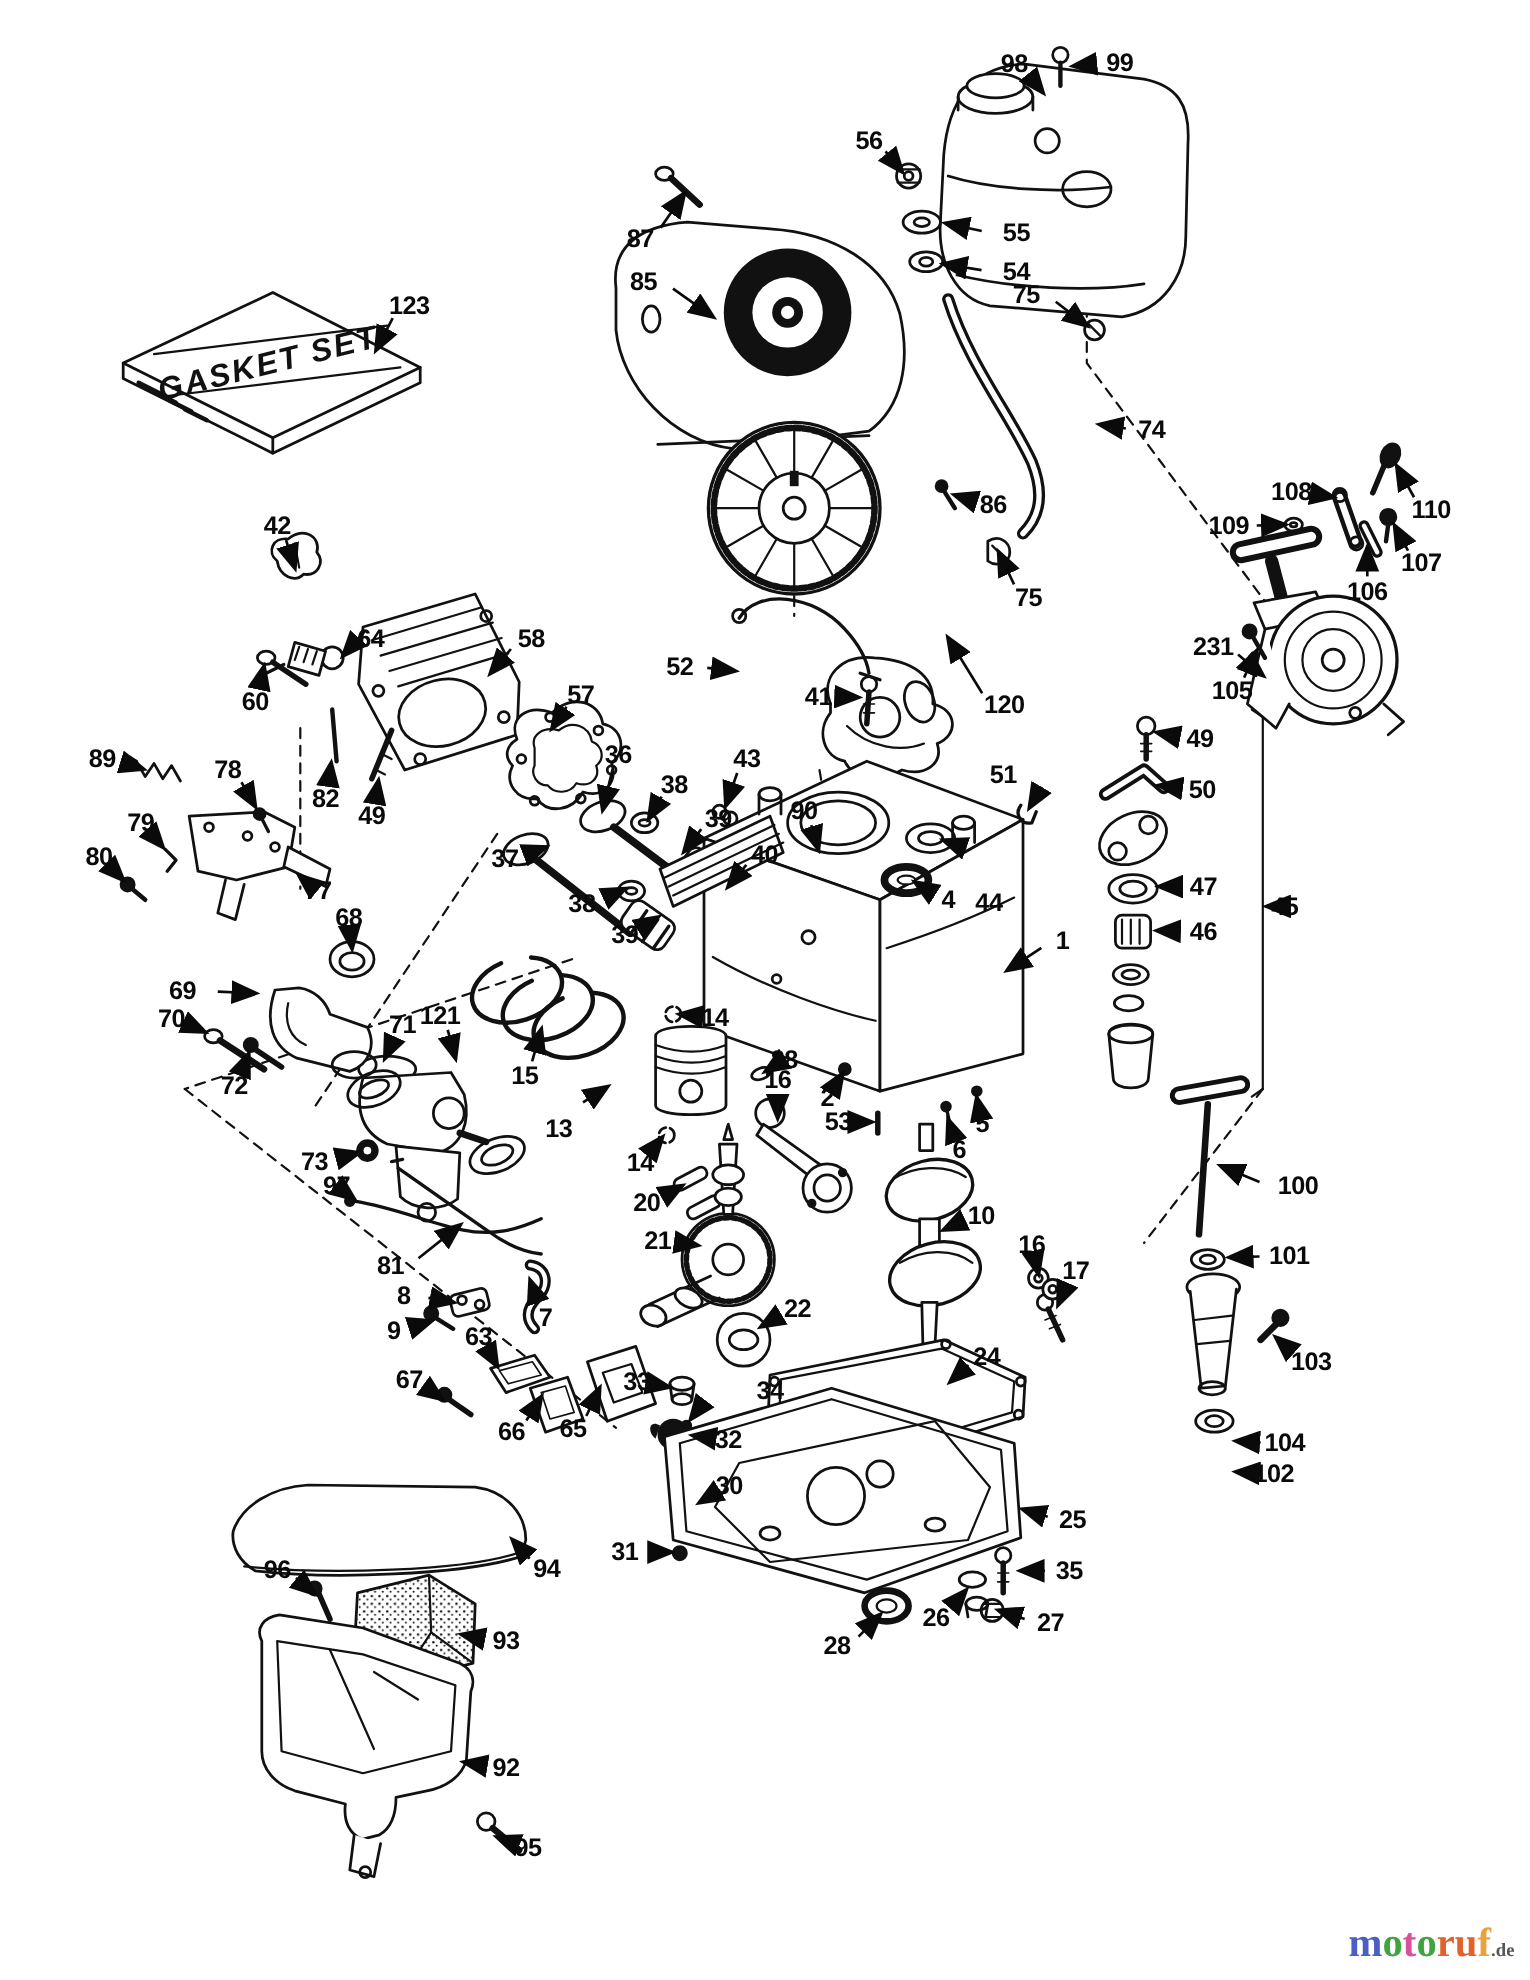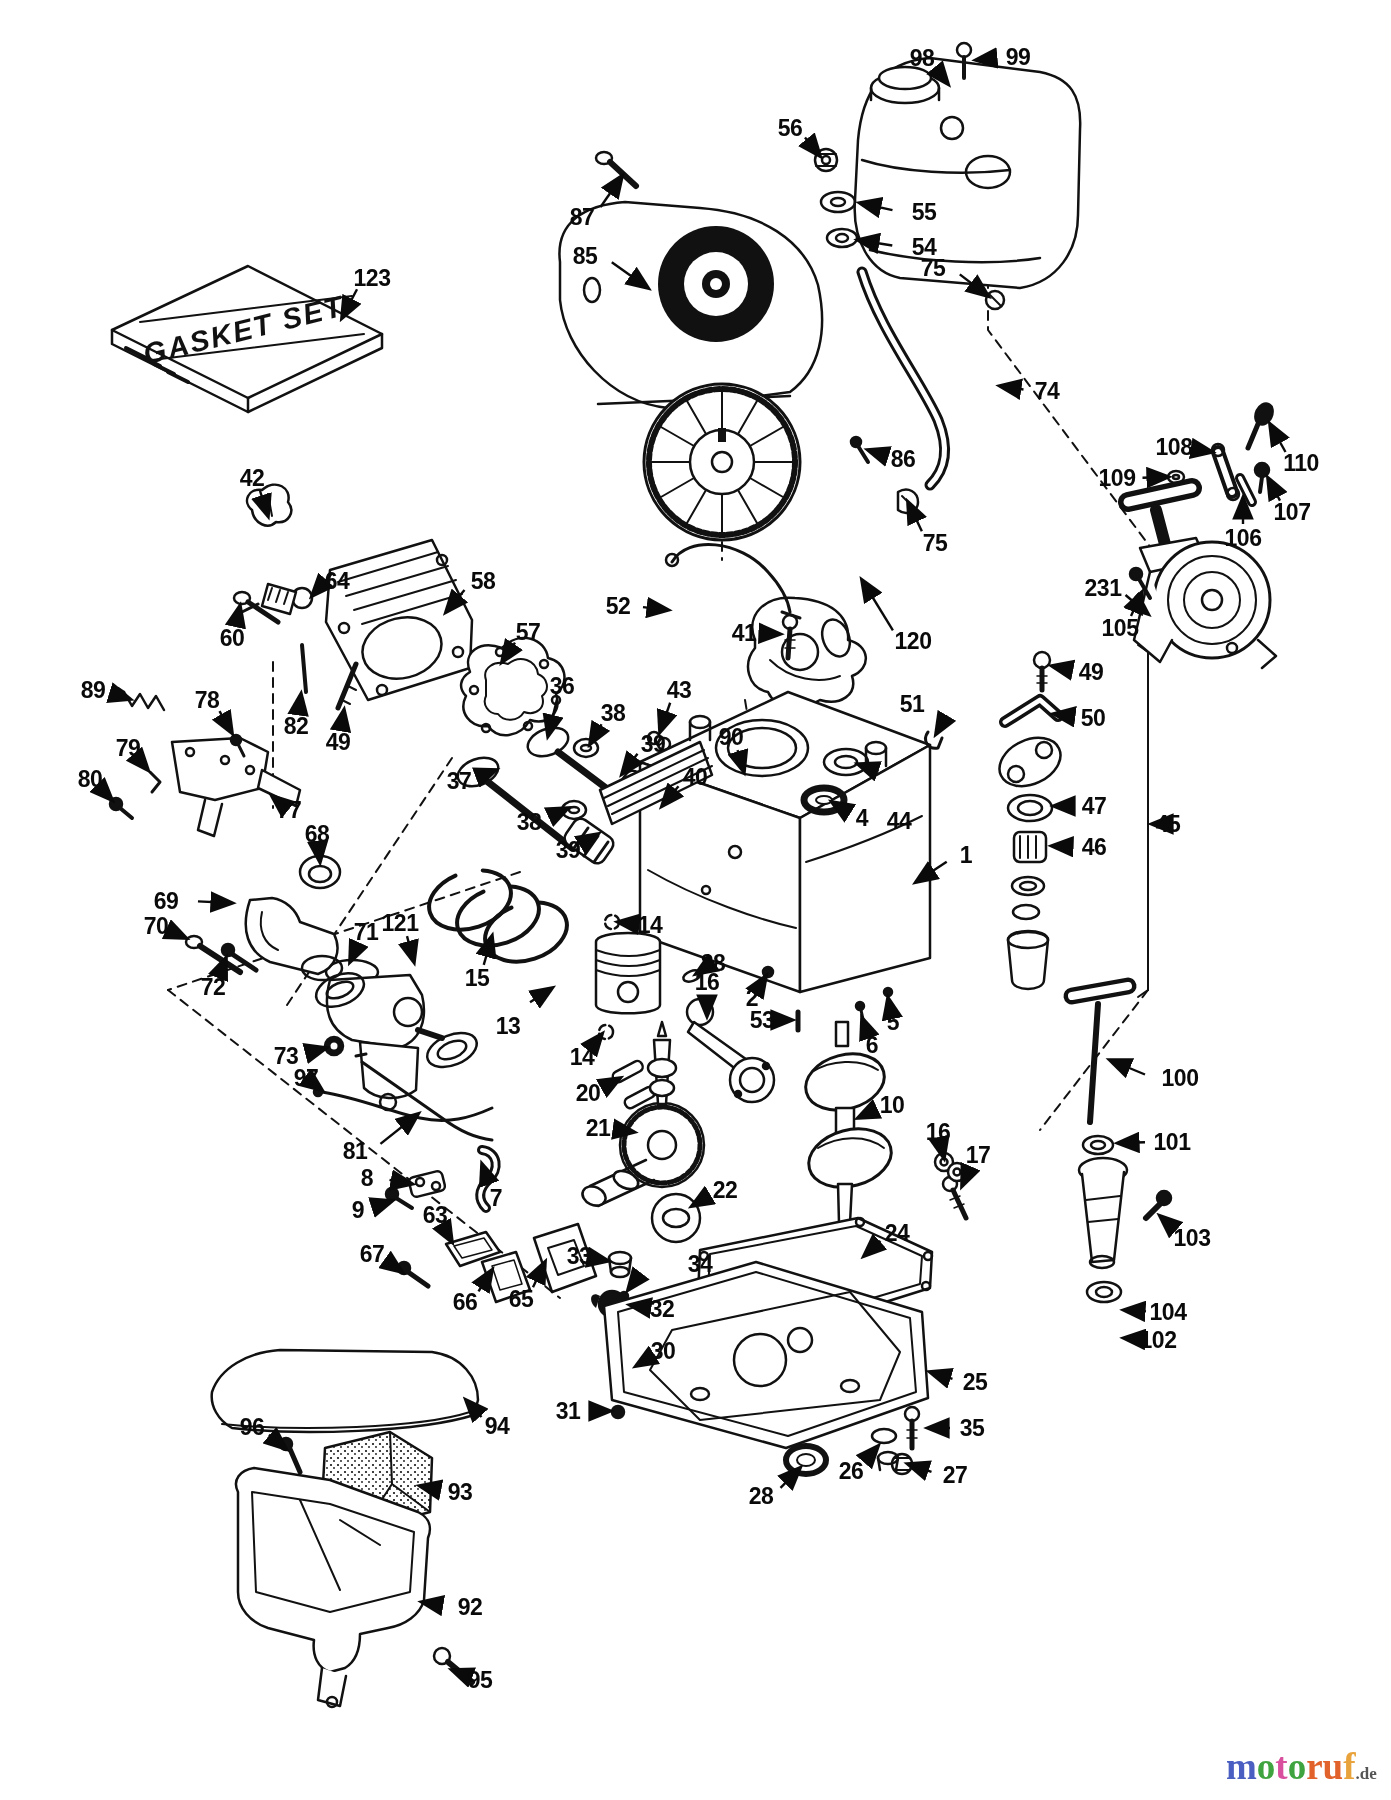--- a/index.html
+++ b/index.html
@@ -831,21 +831,21 @@
       <div class="callout" style="left: 496px; top: 1198px;">7</div>
       <div class="callout" style="left: 367px; top: 1178px;">8</div>
       <div class="callout" style="left: 358px; top: 1210px;">9</div>
       <div class="callout" style="left: 355px; top: 1151px;">81</div>
       <div class="callout" style="left: 662px; top: 1309px;">32</div>
       <div class="callout" style="left: 663px; top: 1351px; text-align: right;">30</div>
       <div class="callout" style="left: 568px; top: 1411px;">31</div>
       <div class="callout" style="left: 497px; top: 1426px;">94</div>
       <div class="callout" style="left: 252px; top: 1427px;">96</div>
       <div class="callout" style="left: 460px; top: 1492px;">93</div>
-      <div class="callout" style="left: 460px; top: 1607px; margin-left: 10px;">92</div>
+      <div class="callout" style="left: 460px; top: 1607px;">92</div>
       <div class="callout" style="left: 480px; top: 1680px;">95</div>
       <div class="callout" style="left: 975px; top: 1382px;">25</div>
       <div class="callout" style="left: 972px; top: 1428px;">35</div>
       <div class="callout" style="left: 851px; top: 1471px;">26</div>
       <div class="callout" style="left: 955px; top: 1475px;">27</div>
       <div class="callout" style="left: 761px; top: 1496px;">28</div>
       <div class="callout" style="left: 1180px; top: 1078px;">100</div>
       <div class="callout" style="left: 1172px; top: 1142px;">101</div>
       <div class="callout" style="left: 1192px; top: 1238px;">103</div>
       <div class="callout" style="left: 1168px; top: 1312px;">104</div>

